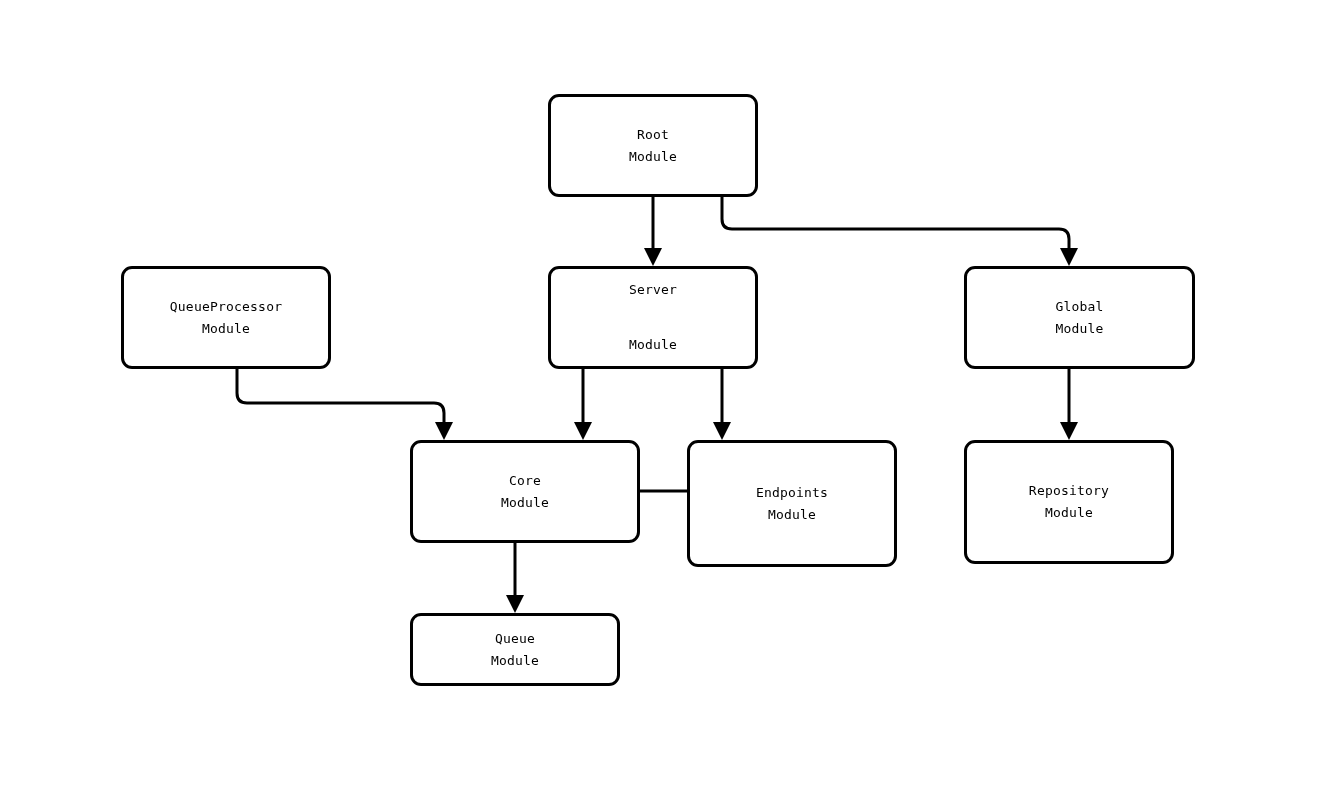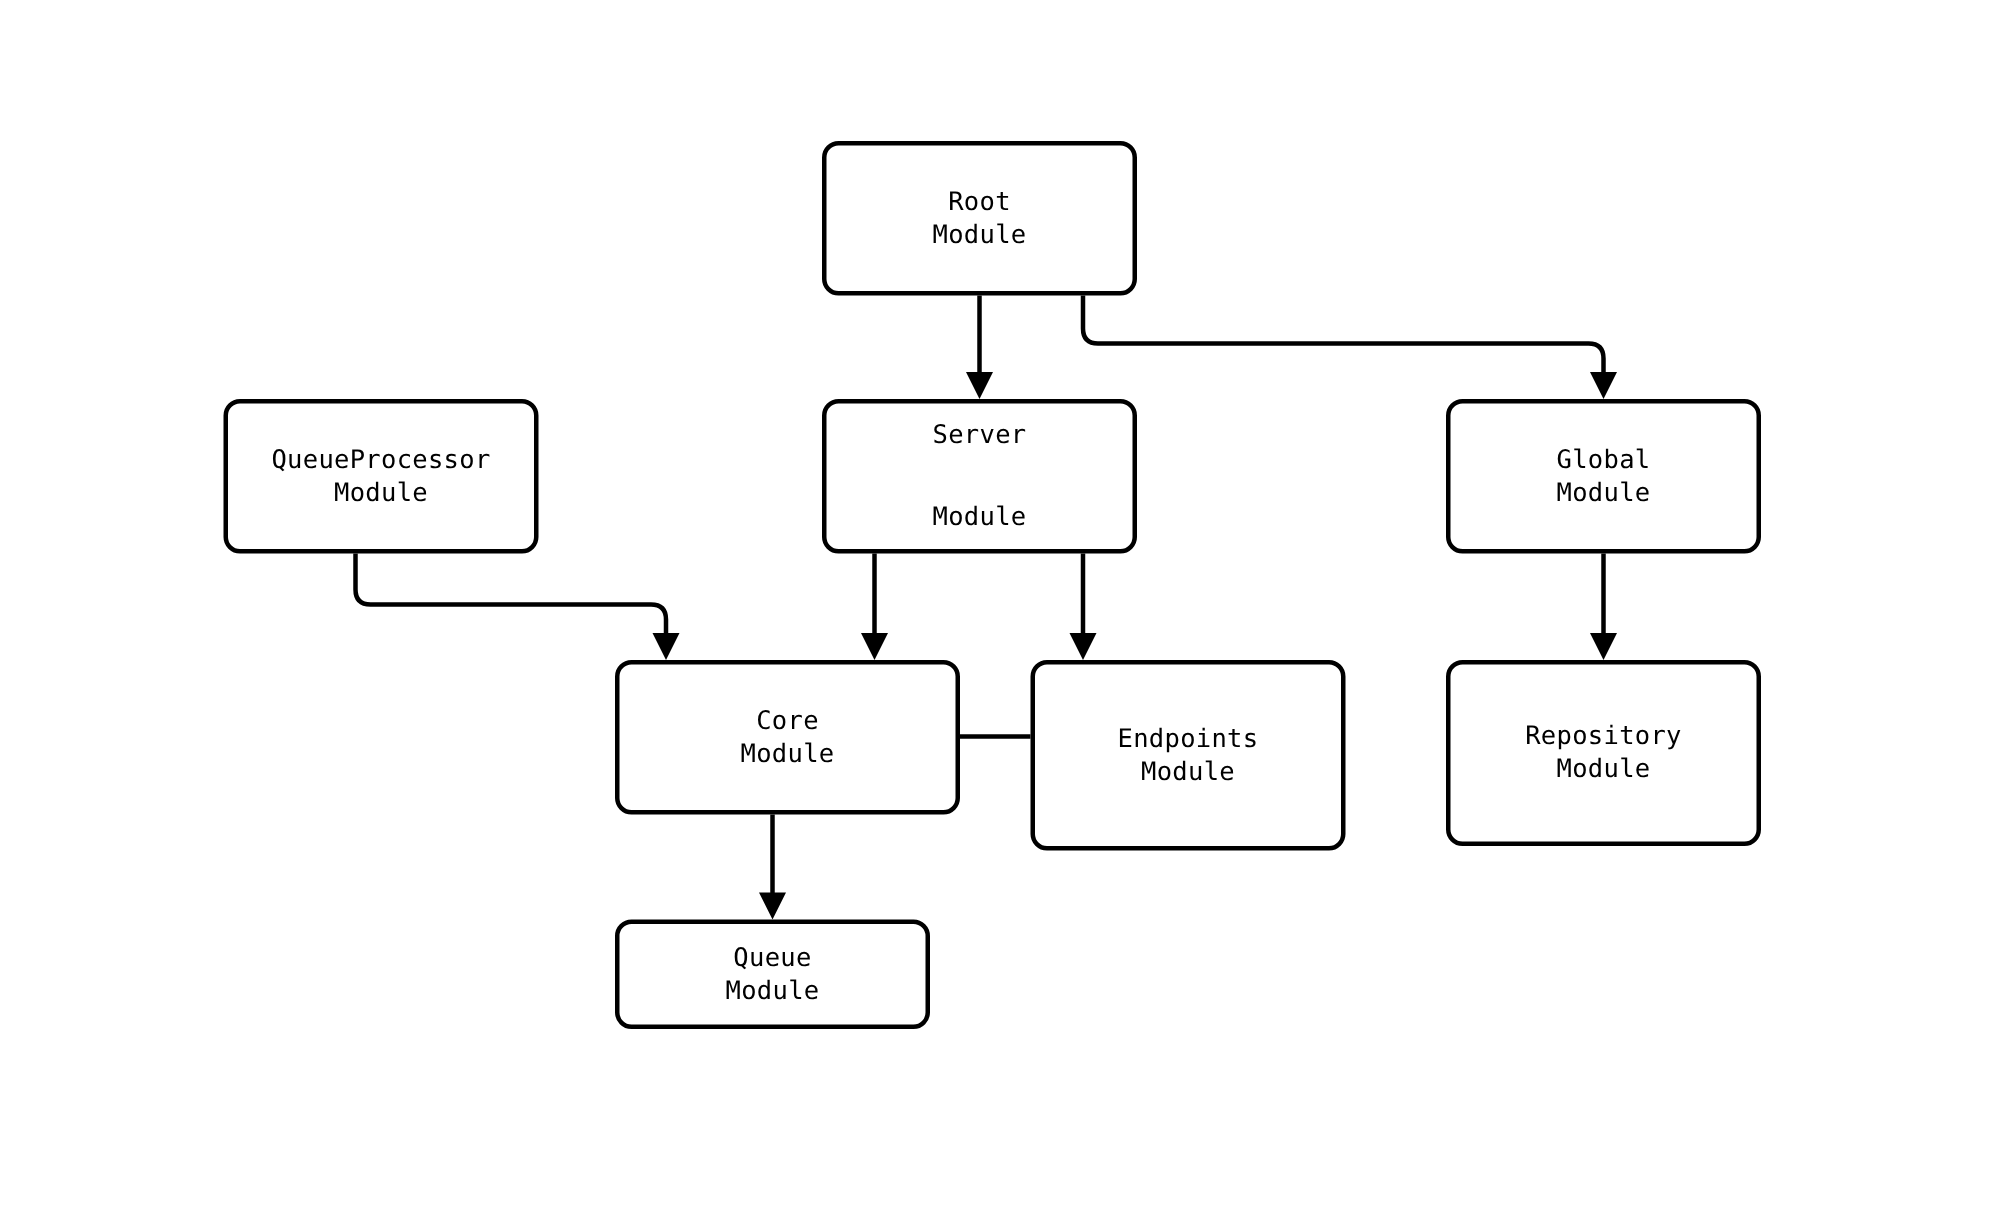--- a/index.html
+++ b/index.html
@@ -40,21 +40,21 @@
     border: 3px solid #000000;
     border-radius: 11px;
     display: flex;
     flex-direction: column;
     align-items: center;
     justify-content: center;
     z-index: 2;
   }
   .node-label-line {
     font-family: "DejaVu Sans Mono", "Liberation Mono", monospace;
-    font-size: 17px;
+    font-size: 13px;
     line-height: 22px;
     color: #000000;
     white-space: pre;
     letter-spacing: 0.2px;
     text-align: center;
   }
 </style>
 </head>
 <body>
 
@@ -91,31 +91,31 @@
     <path class="edge-path" d="M 515 543 L 515 599"></path>
     <path class="arrow-head" d="M 515 613 L 506 595 L 524 595 Z"></path>
   </g>
 </svg>
 
 <div class="node-box" style="left: 548px; top: 94px; width: 210px; height: 103px;">
   <div class="node-label-line">Root</div>
   <div class="node-label-line">Module</div>
 </div>
 
-<div class="node-box" style="left: 149px; top: 266px; width: 210px; height: 103px;">
+<div class="node-box" style="left: 121px; top: 266px; width: 210px; height: 103px;">
   <div class="node-label-line">QueueProcessor</div>
   <div class="node-label-line">Module</div>
 </div>
 
 <div class="node-box" style="left: 548px; top: 266px; width: 210px; height: 103px; gap: 33px;">
   <div class="node-label-line">Server</div>
   <div class="node-label-line">Module</div>
 </div>
 
-<div class="node-box" style="left: 964px; top: 266px; width: 210px; height: 103px;">
+<div class="node-box" style="left: 964px; top: 266px; width: 231px; height: 103px;">
   <div class="node-label-line">Global</div>
   <div class="node-label-line">Module</div>
 </div>
 
 <div class="node-box" style="left: 410px; top: 440px; width: 230px; height: 103px;">
   <div class="node-label-line">Core</div>
   <div class="node-label-line">Module</div>
 </div>
 
 <div class="node-box" style="left: 687px; top: 440px; width: 210px; height: 127px;">

